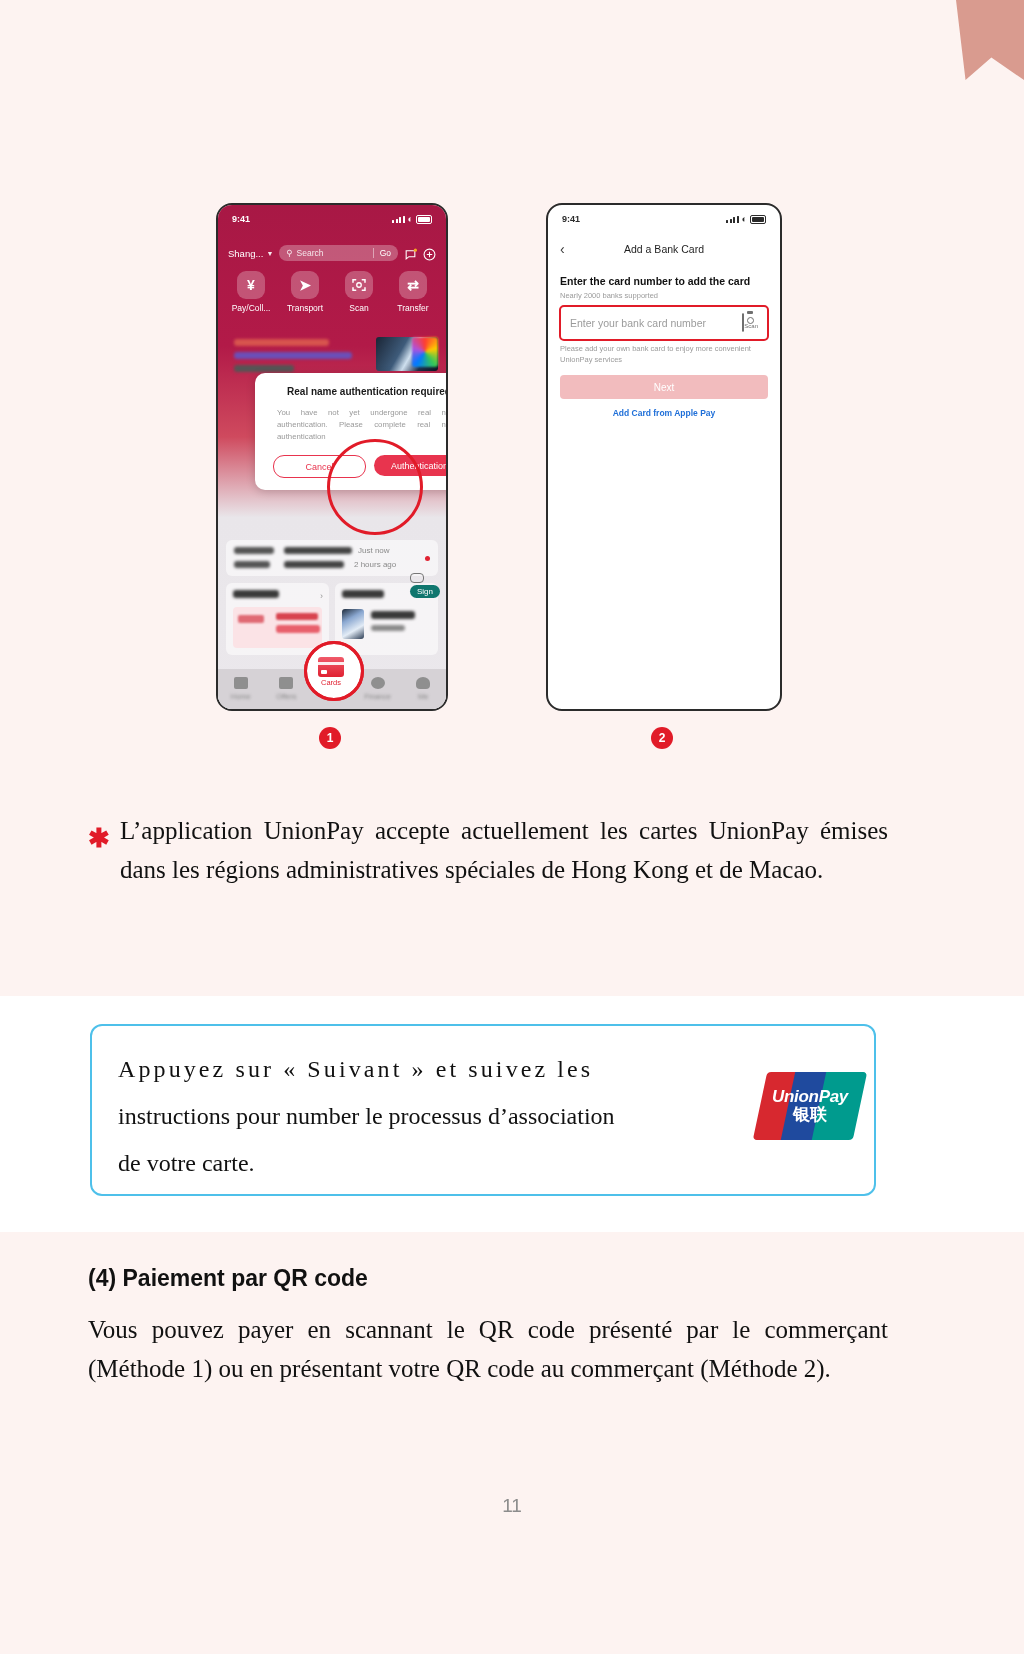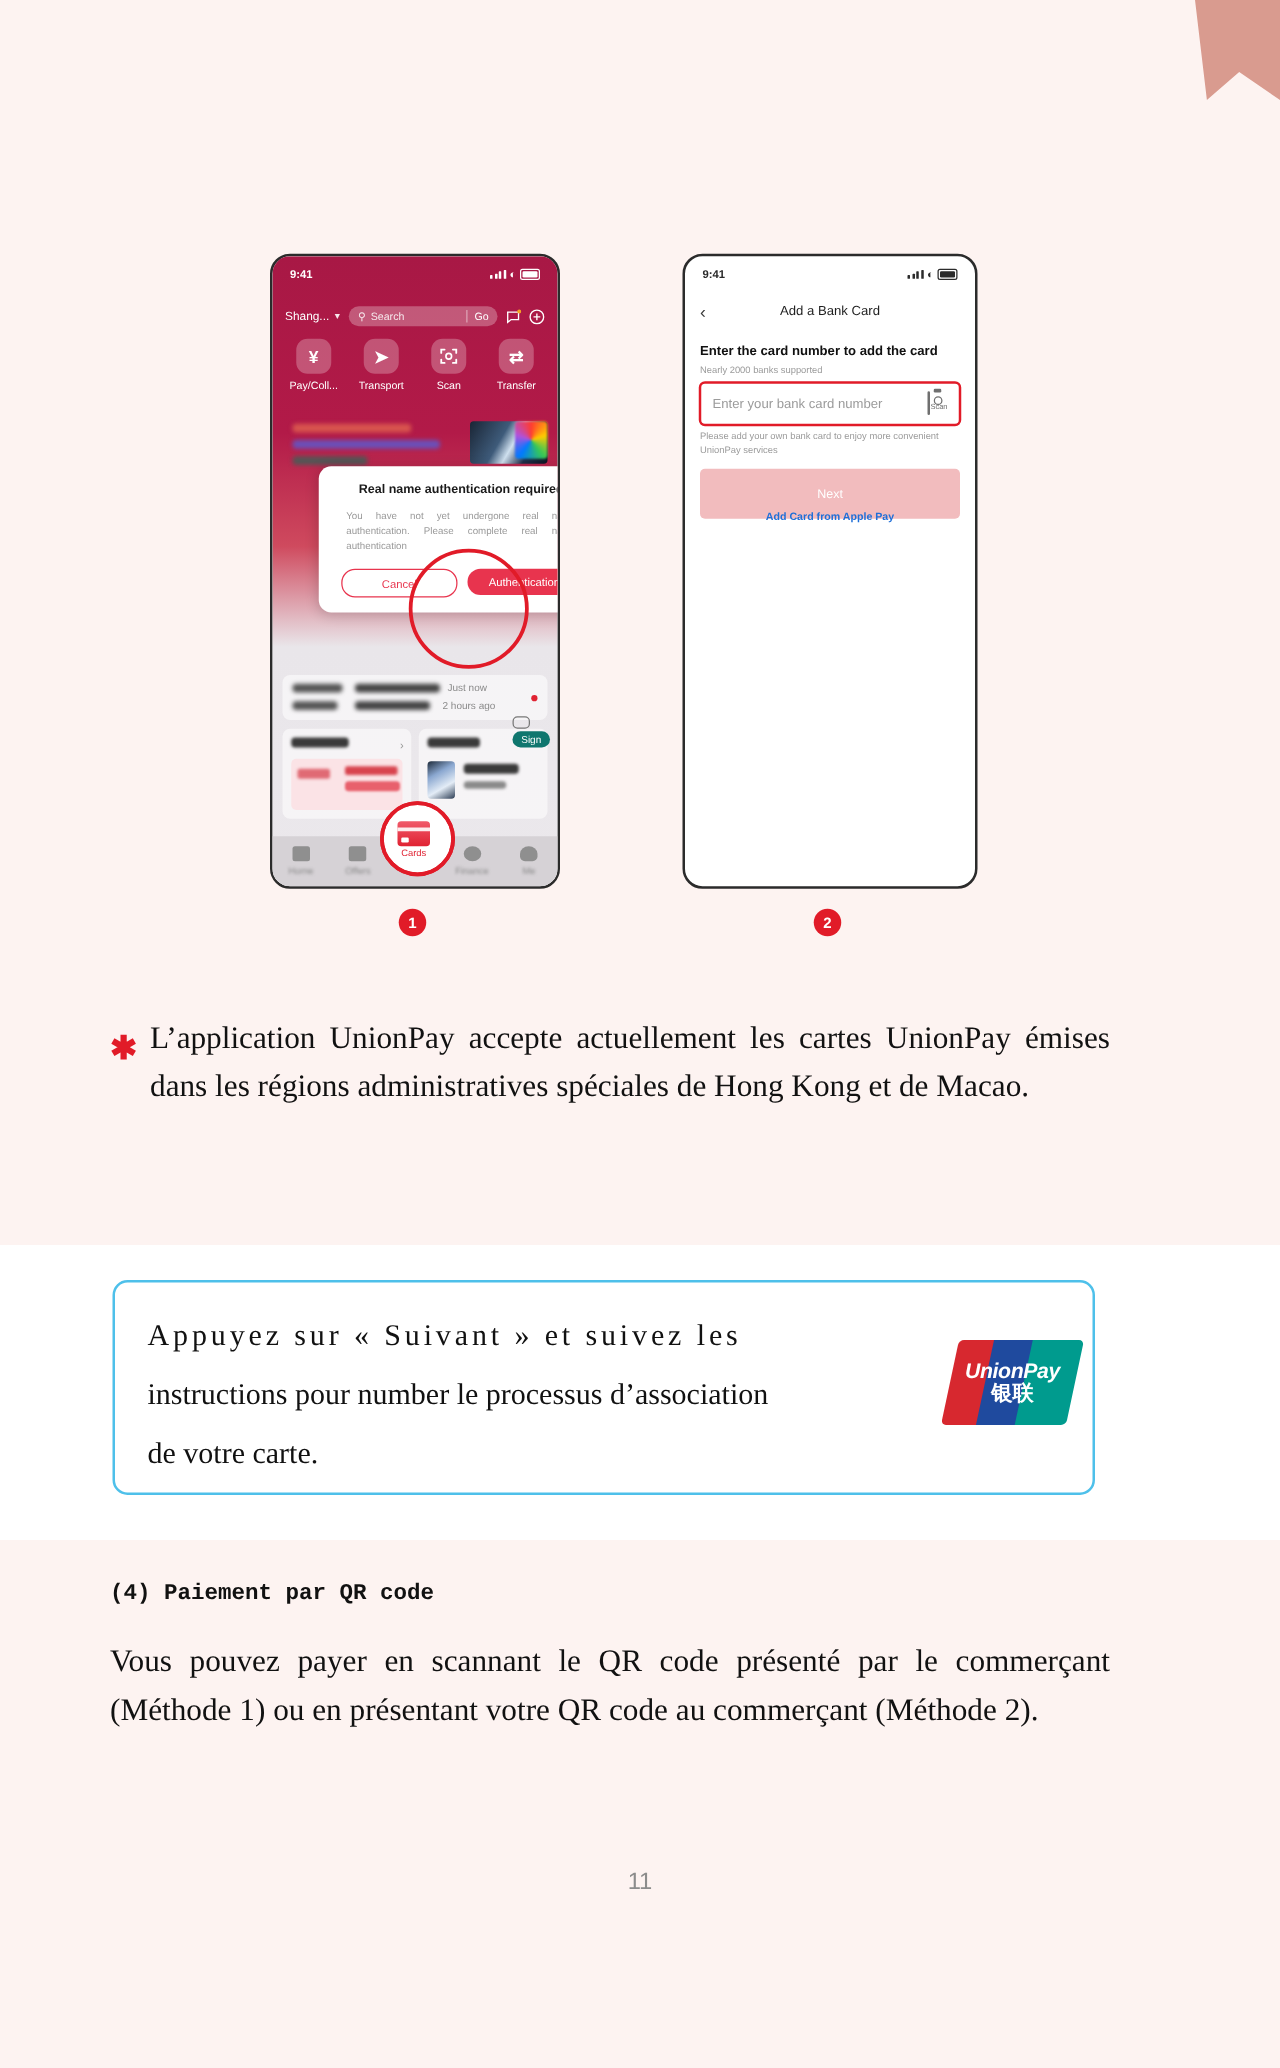--- a/index.html
+++ b/index.html
@@ -191,21 +191,21 @@
   .scanbtn { margin-left:auto; text-align:center; color:#6f6f6f; }
   .scanglyph {
     width:14px; height:11px; border:1.2px solid #6f6f6f; border-radius:2px;
     position:relative; margin:0 auto 1px;
   }
   .scanglyph::before{content:"";position:absolute;left:4px;top:2.5px;width:5px;height:5px;border:1.2px solid #6f6f6f;border-radius:50%;}
   .scanglyph::after{content:"";position:absolute;left:4px;top:-3px;width:6px;height:2.5px;background:#6f6f6f;border-radius:1px;}
   .scanlabel { font-size:6px; }
   .p2-note { position:absolute; left:12px; right:12px; top:138px; font-size:7.5px; color:#9b9b9b; line-height:1.5;}
   .p2-next {
-    position:absolute; left:12px; right:12px; top:170px; height:40px; border-radius:4px;
+    position:absolute; left:12px; right:12px; top:170px; height:24px; border-radius:4px;
     background:#f2bcbe; color:#ffffff; font-size:10px;
     display:flex; align-items:center; justify-content:center;
   }
   .p2-apple {
     position:absolute; left:12px; right:12px; top:203px; text-align:center;
     font-size:8.5px; color:#1f6fd8; font-weight:bold;
   }
 
   
   .marker {
@@ -256,21 +256,21 @@
     align-items:center; justify-content:center; color:#fff;
     font-family:"Liberation Sans", sans-serif; font-style:italic; font-weight:bold;
     line-height:1.05;
   }
   .up-en { font-size:17px; letter-spacing:-.3px; }
   .up-cn { font-size:17px; font-style:normal; }
 
   
   .h-step4 {
     position:absolute; left:88px; top:1265px; width:820px;
-    font-family:Liberation Mono, monospace; font-weight:bold; font-size:18px; color:#111;
+    font-family:Liberation Sans, sans-serif; font-weight:bold; font-size:23px; color:#111;
   }
   .body4 {
     position:absolute; left:88px; top:1310px; width:800px;
     font-family:"Liberation Serif", serif; font-size:25px; color:#111;
     line-height:1.56; text-align:justify; text-justify:inter-word;
   }
 
   .pagenum {
     position:absolute; left:0; right:0; top:1495px; text-align:center;
     font-family:"Liberation Sans", sans-serif; font-size:19px; color:#8c8c8c;

